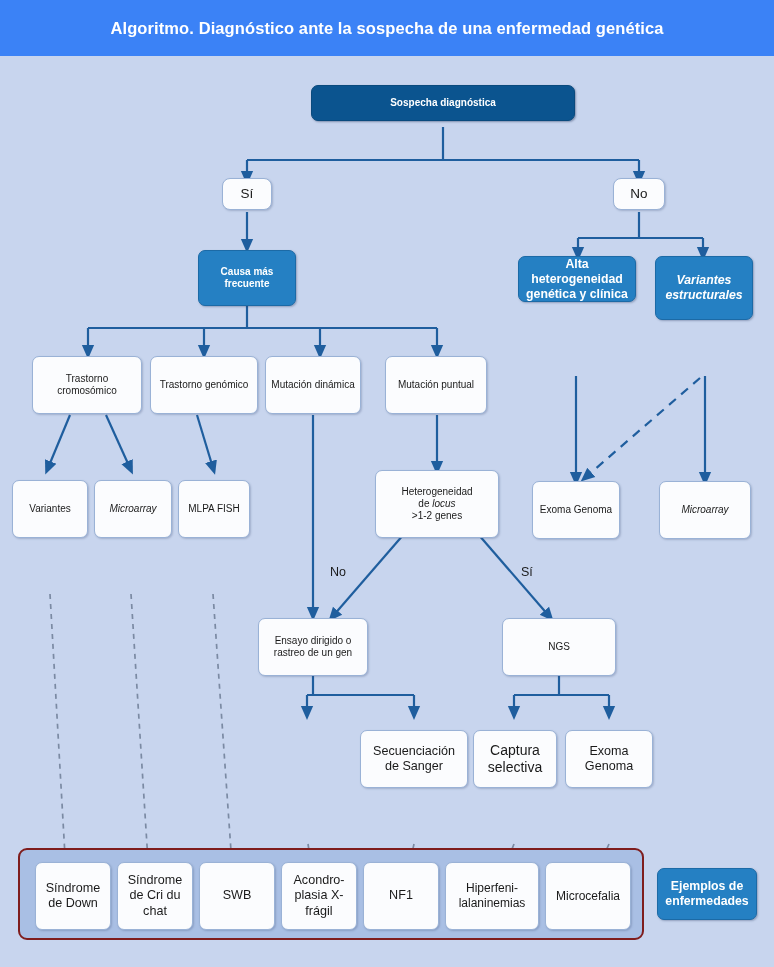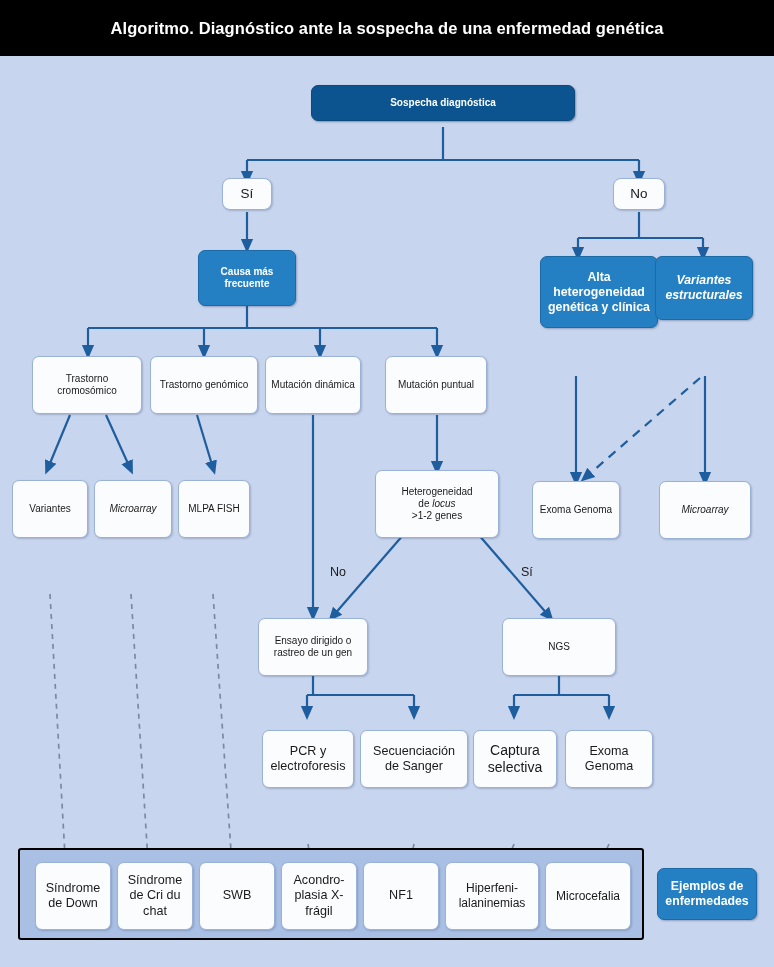--- a/index.html
+++ b/index.html
@@ -7,21 +7,21 @@
     width:774px;height:967px;
     background:#c8d5ee;
     font-family:"Liberation Sans", sans-serif;
     overflow:hidden;
   }
   #root{position:relative;width:774px;height:967px;}
 
   
   .titlebar{
     position:absolute;left:0;top:0;width:774px;height:56px;
-    background:#000000;
+    background:#3b82f6;
     display:flex;align-items:center;justify-content:center;text-align:center;
   }
   .titlebar .t{
     color:#ffffff;font-size:16.5px;font-weight:bold;letter-spacing:.1px;
   }
 
   
   .canvas{
     position:absolute;left:0;top:56px;width:774px;height:911px;
     background:#c8d5ee;
@@ -54,22 +54,22 @@
   .node.pill{
     border-radius:8px;font-size:13.5px;
   }
   .node i{font-style:italic;}
   .node .ital{font-style:italic;}
 
   
   .tray{
     position:absolute;box-sizing:border-box;
     background:#a9bfe4;
-    border:2px solid #000000;
-    border-radius:3px;
+    border:2px solid #7f1d1d;
+    border-radius:9px;
   }
   .tray .node.white{font-size:12.6px;}
 
   
   .elabel{
     position:absolute;font-size:12.5px;color:#1a1a1a;
     background:transparent;
   }
 </style>
 </head>
@@ -161,21 +161,21 @@
     </div>
 
     <div class="node white pill" style="left:613px;top:122px;width:52px;height:32px;">
       <span>No</span>
     </div>
 
     <div class="node blue" style="left:198px;top:194px;width:98px;height:56px;">
       <span>Causa más frecuente</span>
     </div>
 
-    <div class="node blue" style="left:540px;top:200px;width:118px;height:72px;font-size:12.3px;">
+    <div class="node blue" style="left:518px;top:200px;width:118px;height:46px;font-size:12.3px;">
       <span>Alta heterogeneidad genética y clínica</span>
     </div>
 
     <div class="node blue" style="left:655px;top:200px;width:98px;height:64px;font-size:12.3px;font-style:italic;">
       <span>Variantes estructurales</span>
     </div>
 
     <div class="node white" style="left:32px;top:300px;width:110px;height:58px;">
       <span>Trastorno cromosómico</span>
     </div>
@@ -222,23 +222,20 @@
     <div class="elabel" style="left:521px;top:509px;">Sí</div>
 
     <div class="node white" style="left:258px;top:562px;width:110px;height:58px;">
       <span>Ensayo dirigido o rastreo de un gen</span>
     </div>
 
     <div class="node white" style="left:502px;top:562px;width:114px;height:58px;">
       <span>NGS</span>
     </div>
 
-    <div class="node white" style="left:262px;top:674px;width:92px;height:58px;font-size:12.6px;">
-      <span>PCR y electroforesis</span>
-    </div>
 
     <div class="node white" style="left:360px;top:674px;width:108px;height:58px;font-size:12.6px;justify-content:flex-end;">
       <span>Secuenciación de Sanger</span>
     </div>
 
     <div class="node white" style="left:473px;top:674px;width:84px;height:58px;font-size:14px;justify-content:flex-end;">
       <span>Captura selectiva</span>
     </div>
 
     <div class="node white" style="left:565px;top:674px;width:88px;height:58px;font-size:12.6px;">

